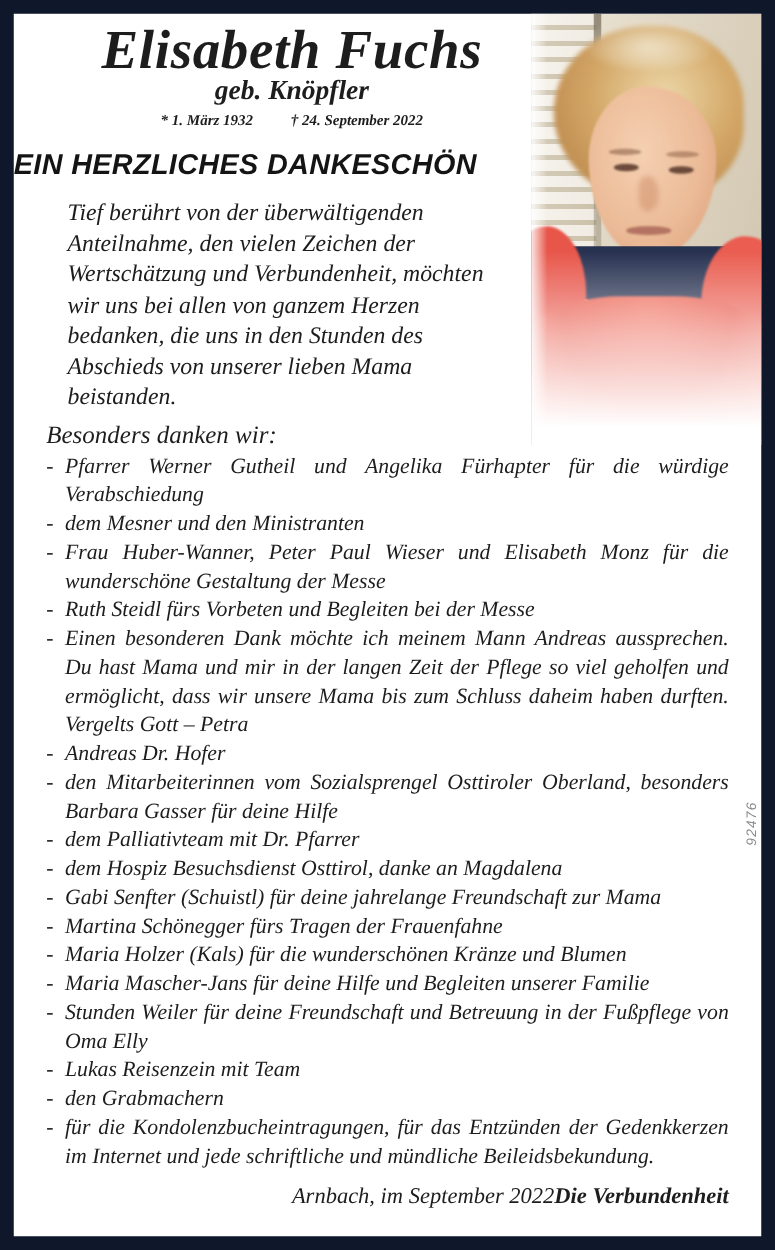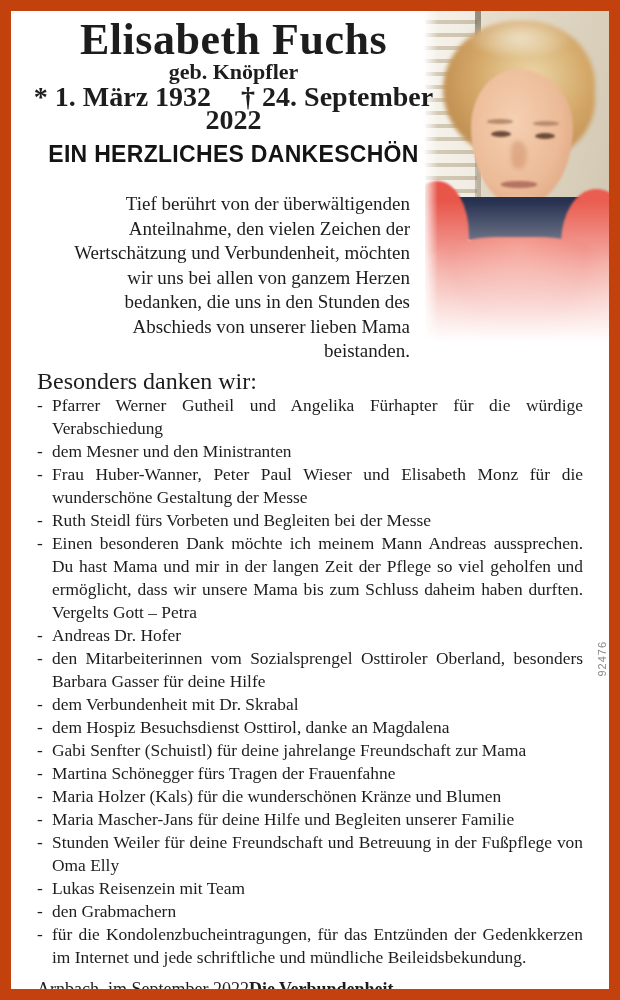--- a/index.html
+++ b/index.html
@@ -1,25 +1,26 @@
 <!DOCTYPE html>
 <html lang="de"><head>
 <meta charset="utf-8">
 <style>
   html, body { margin: 0; padding: 0; background: #ffffff; }
   .page {
     position: relative;
     width: 620px;
     height: 1000px;
     box-sizing: border-box;
-    border: 11px solid #c2410c;
+    border: 11px solid #0f172a;
     background: #ffffff;
     overflow: hidden;
     font-family: "Liberation Serif", "DejaVu Serif", serif;
     color: #1d1d1d;
+    font-style: italic;
   }
 
   
   .photo {
     position: absolute;
     top: 0; right: 0;
     width: 184px; height: 345px;
     overflow: hidden;
     z-index: 0;
   }
@@ -98,51 +99,51 @@
   
   .content { position: relative; z-index: 1; }
 
   .header { width: 445px; text-align: center; margin-top: 7px; }
   .name {
     margin: 0;
     font-size: 44px; line-height: 44px; font-weight: bold;
     letter-spacing: 0.5px;
   }
   .maiden { font-size: 22px; line-height: 20px; font-weight: bold; }
-  .dates  { font-size: 28px; line-height: 23px; font-weight: bold; margin-top: 3px; }
+  .dates  { font-size: 12px; line-height: 23px; font-weight: bold; margin-top: 3px; }
   .dates .death { margin-left: 30px; }
 
   .headline {
-    width: 445px; text-align: center;
+    width: 445px; text-align: left;
     margin: 11px 0 4px 0;
     font-family: "Liberation Sans", "DejaVu Sans", sans-serif;
     font-weight: bold; font-size: 23px; line-height: 24px;
     letter-spacing: 0.3px;
     color: #141414;
   }
 
   .intro {
-    width: 356px; margin: 26px 0 0 43px;
-    text-align: right;
+    width: 356px; margin: 16px 0 0 43px;
+    text-align: left;
     font-size: 19px; line-height: 24.5px;
   }
 
   .thanks-heading {
     margin: 6px 0 0 26px;
-    font-size: 24px; line-height: 22px;
+    font-size: 20px; line-height: 22px;
   }
 
   .thanks { margin: 2px 26px 0 26px; }
   .titem { display: flex; font-size: 17.4px; line-height: 23px; }
   .dash  { flex: 0 0 15px; }
   .txt   { flex: 1; text-align: justify; hyphens: none; }
 
   .footer {
     margin: 9px 26px 0 26px;
-    display: flex; justify-content: flex-start; align-items: baseline;
+    display: flex; justify-content: flex-end; align-items: baseline;
     font-size: 18px; line-height: 22px;
   }
   .signature { font-weight: bold; }
 
   .refnum {
     position: absolute; z-index: 2;
     right: 1px; top: 630px;
     writing-mode: vertical-rl;
     transform: rotate(180deg);
     font-family: "Liberation Sans", "DejaVu Sans", sans-serif;
@@ -216,21 +217,21 @@
       <div class="titem">
           <span class="dash">-</span>
           <span class="txt">Andreas Dr. Hofer</span>
         </div>
       <div class="titem">
           <span class="dash">-</span>
           <span class="txt">den Mitarbeiterinnen vom Sozialsprengel Osttiroler Oberland, besonders Barbara Gasser für deine Hilfe</span>
         </div>
       <div class="titem">
           <span class="dash">-</span>
-          <span class="txt">dem Verbundenheit mit Dr. Skrabal</span>
+          <span class="txt">dem Palliativteam mit Dr. Pfarrer</span>
         </div>
       <div class="titem">
           <span class="dash">-</span>
           <span class="txt">dem Hospiz Besuchsdienst Osttirol, danke an Magdalena</span>
         </div>
       <div class="titem">
           <span class="dash">-</span>
           <span class="txt">Gabi Senfter (Schuistl) für deine jahrelange Freundschaft zur Mama</span>
         </div>
       <div class="titem">

